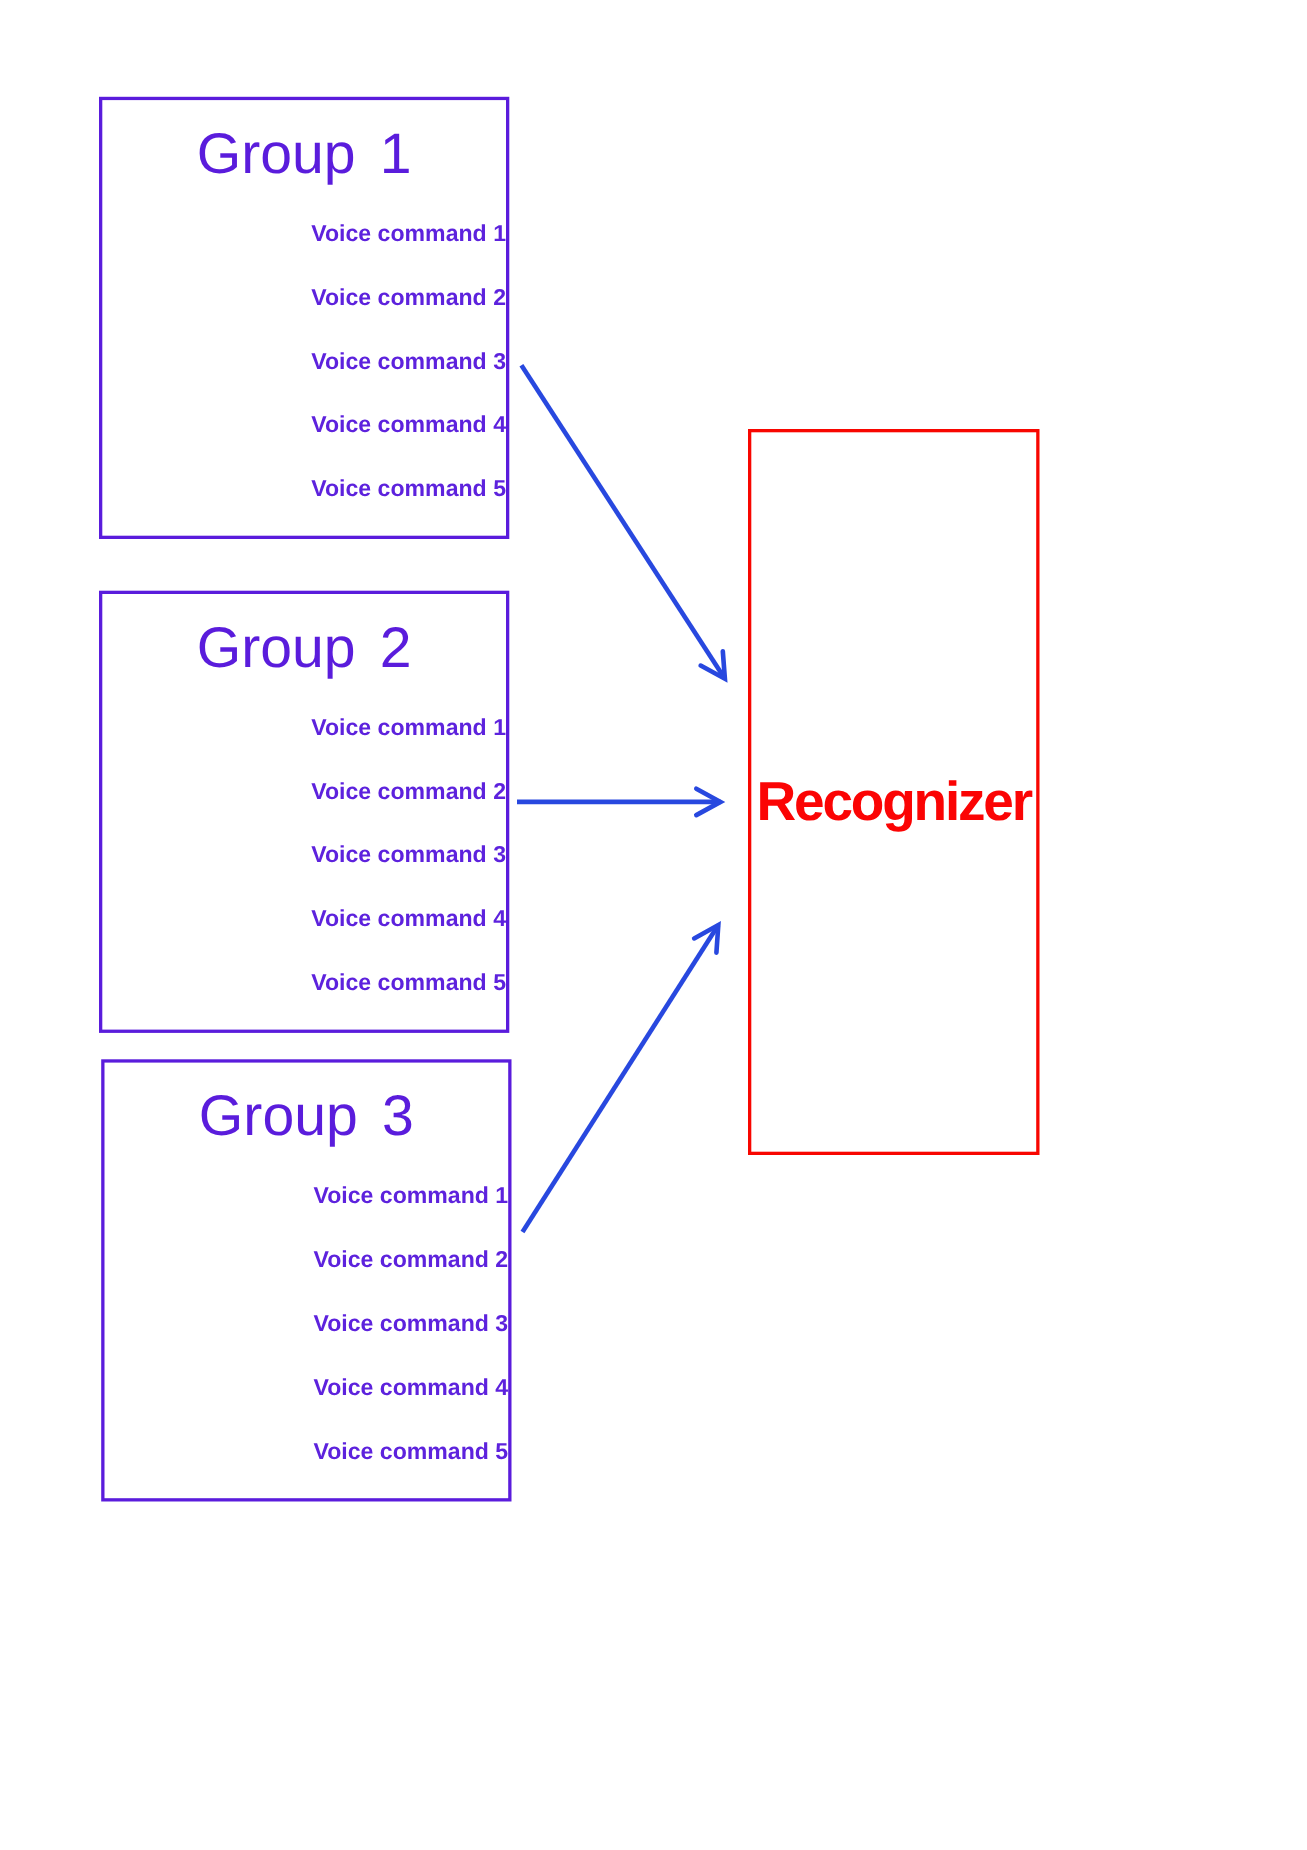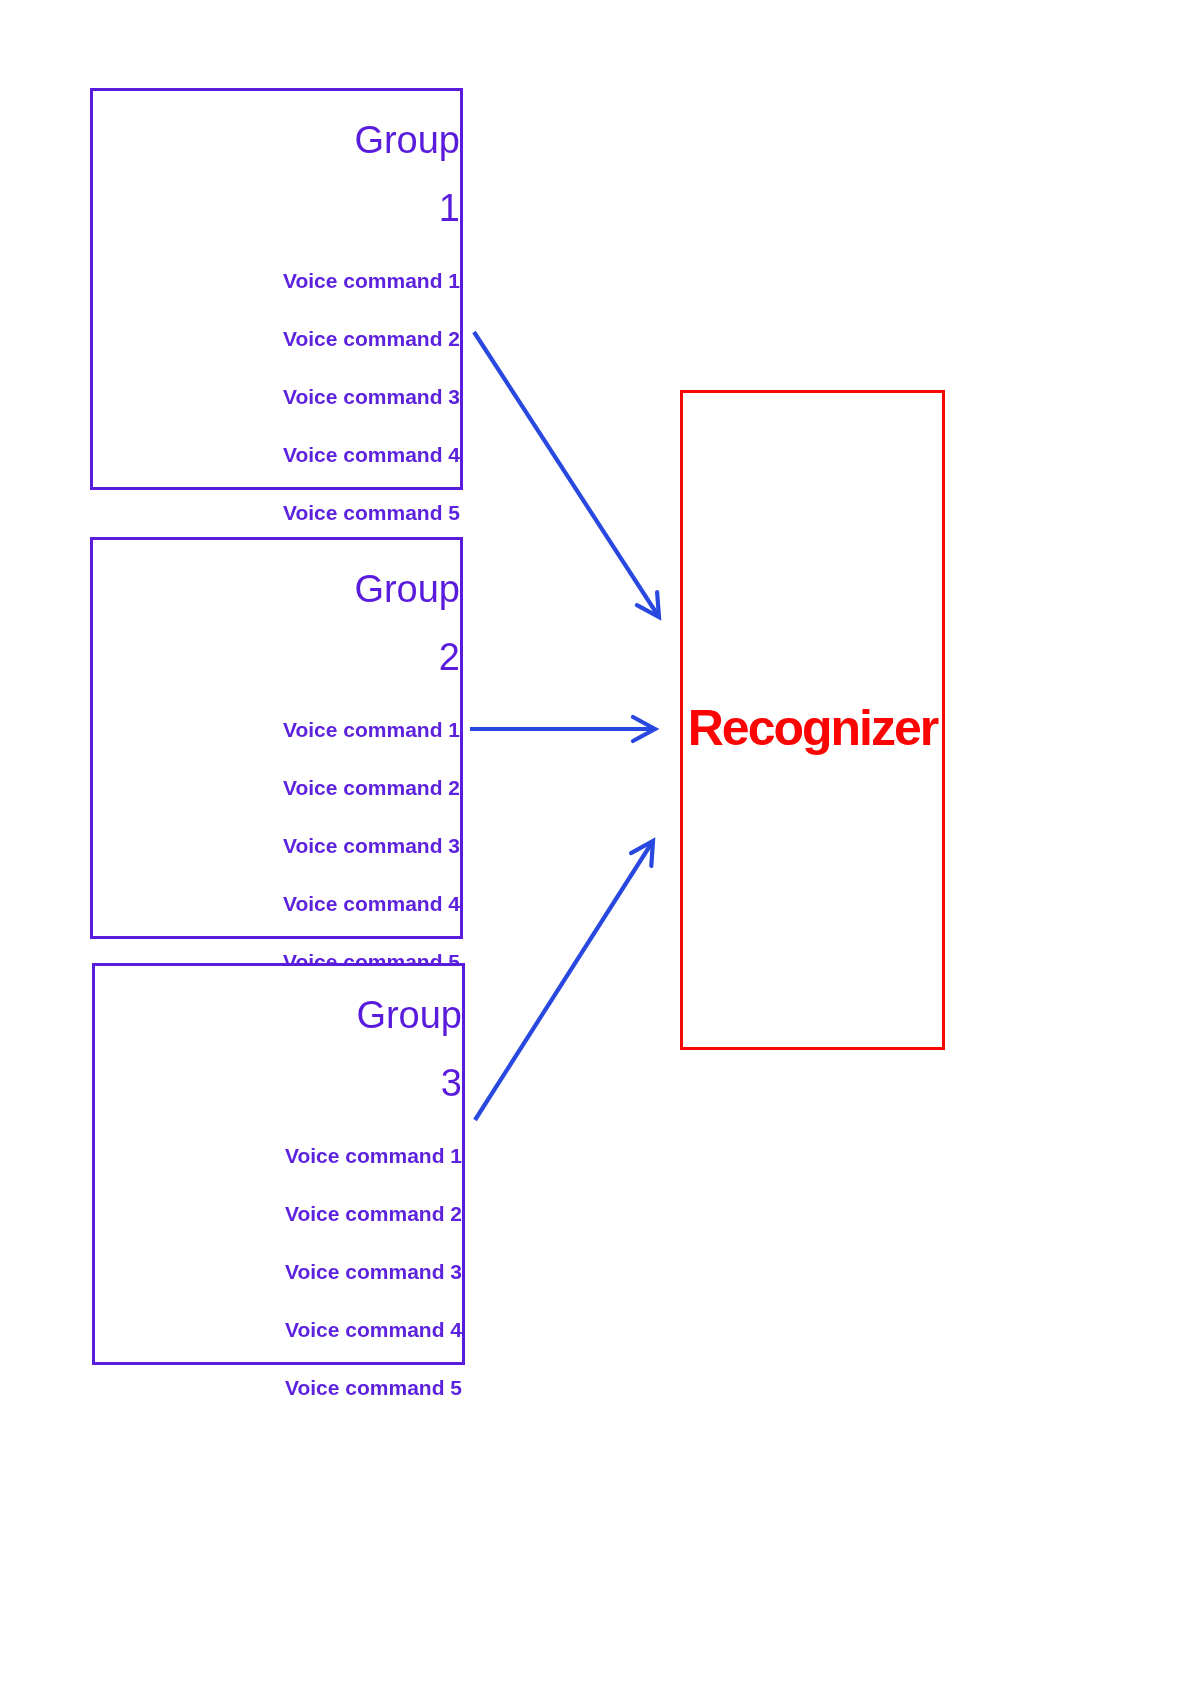--- a/index.html
+++ b/index.html
@@ -27,26 +27,25 @@
   #group-1 { left: 90px; top: 88px; }
   #group-2 { left: 90px; top: 537px; }
   #group-3 { left: 92px; top: 963px; }
 
   .group-title {
     margin-top: 26px;
     display: flex;
     justify-content: center;
     align-items: flex-end;
     gap: 22px;
-    font-size: 38px;
+    font-size: 52px;
     line-height: 46px;
     font-weight: 400;
     color: #5a1cdc;
     white-space: pre;
-    flex-direction: column;
   }
   .group-items {
     margin-top: 21px;
   }
   .voice-item {
     height: 58px;
     line-height: 58px;
     text-align: right;
     font-size: 21px;
     font-weight: 700;

